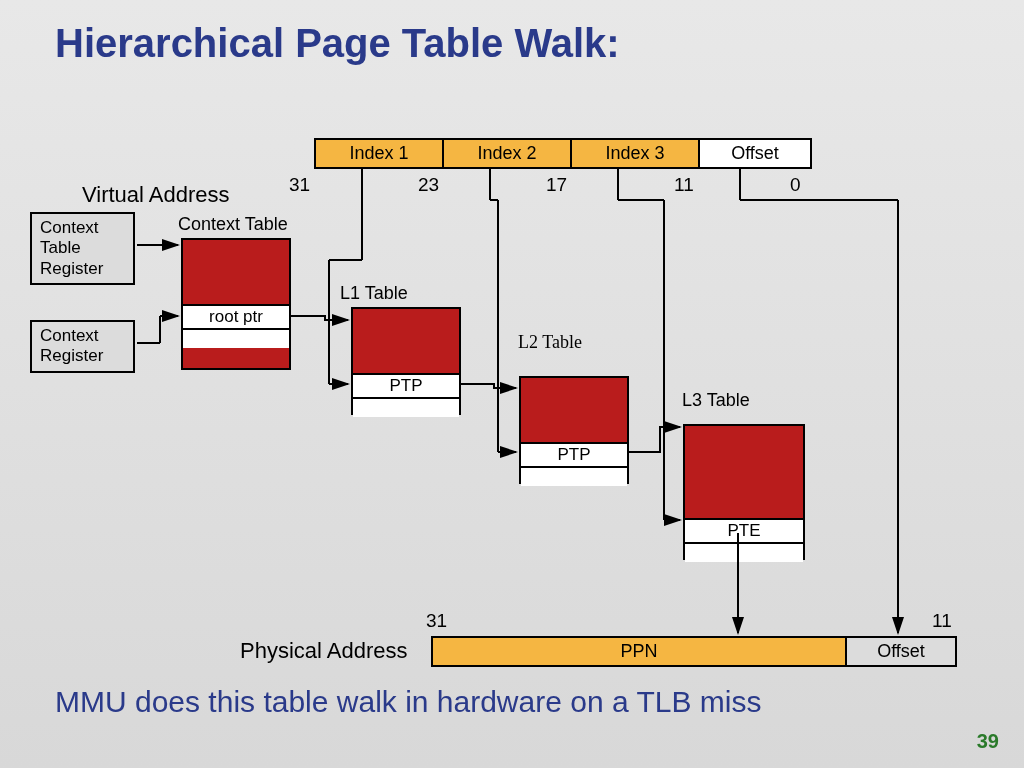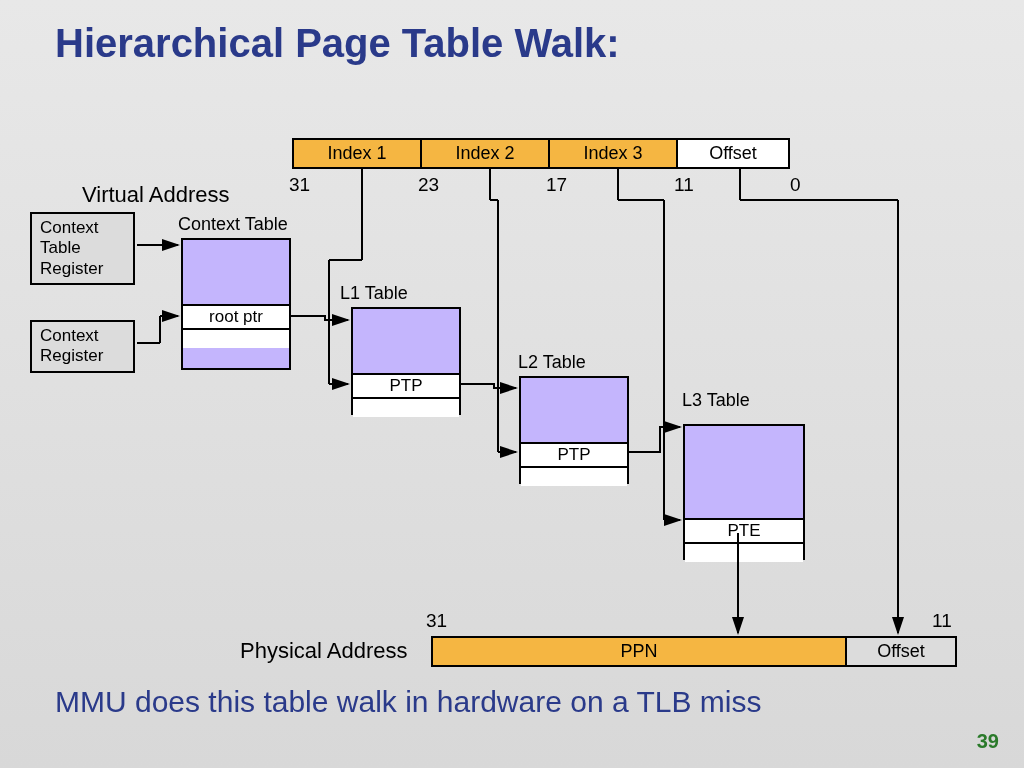--- a/index.html
+++ b/index.html
@@ -16,37 +16,37 @@
     font-size: 40px;
     font-weight: bold;
     color: #2a3a8a;
     line-height: 1.15;
   }
   .label { position: absolute; font-size: 22px; color: #000; }
   .small-label { position: absolute; font-size: 18px; color: #000; }
   .bit-label { position: absolute; font-size: 19px; color: #000; }
   .va-table {
     position: absolute;
-    left: 292px; top: 138px;
+    left: 314px; top: 138px;
     border-collapse: collapse;
     border-radius: 9px;
   }
   .va-table td {
     border: 2px solid #000;
     padding: 3px 0;
     text-align: center;
     font-size: 18px;
   }
   .orange { background: #f5b642; }
   .white { background: #fff; }
   .gray { background: #dcdcdc; }
   .box {
     position: absolute;
     border: 2px solid #000;
-    background: #c4b5fd;
+    background: #b91c1c;
   }
   .reg-box {
     position: absolute;
     border: 2px solid #000;
     background: #dcdcdc;
     padding: 4px 8px;
     font-size: 17px;
     line-height: 1.2;
   }
   .cell {
@@ -135,21 +135,21 @@
   <div class="cell-empty"></div>
 </div>
 
 <div class="small-label" style="left:340px; top:283px;">L1 Table</div>
 <div class="box" style="left:351px; top:307px; width:110px; height:108px;">
   <div style="height:64px;"></div>
   <div class="cell">PTP</div>
   <div class="cell-empty"></div>
 </div>
 
-<div class="small-label" style="left:518px; top:352px;">L2 Table</div>
+<div class="small-label" style="left:518px; top:332px;font-family:Liberation Serif, serif;">L2 Table</div>
 <div class="box" style="left:519px; top:376px; width:110px; height:108px;">
   <div style="height:64px;"></div>
   <div class="cell">PTP</div>
   <div class="cell-empty"></div>
 </div>
 
 <div class="small-label" style="left:682px; top:390px;">L3 Table</div>
 <div class="box" style="left:683px; top:424px; width:122px; height:136px;">
   <div style="height:92px;"></div>
   <div class="cell">PTE</div>

